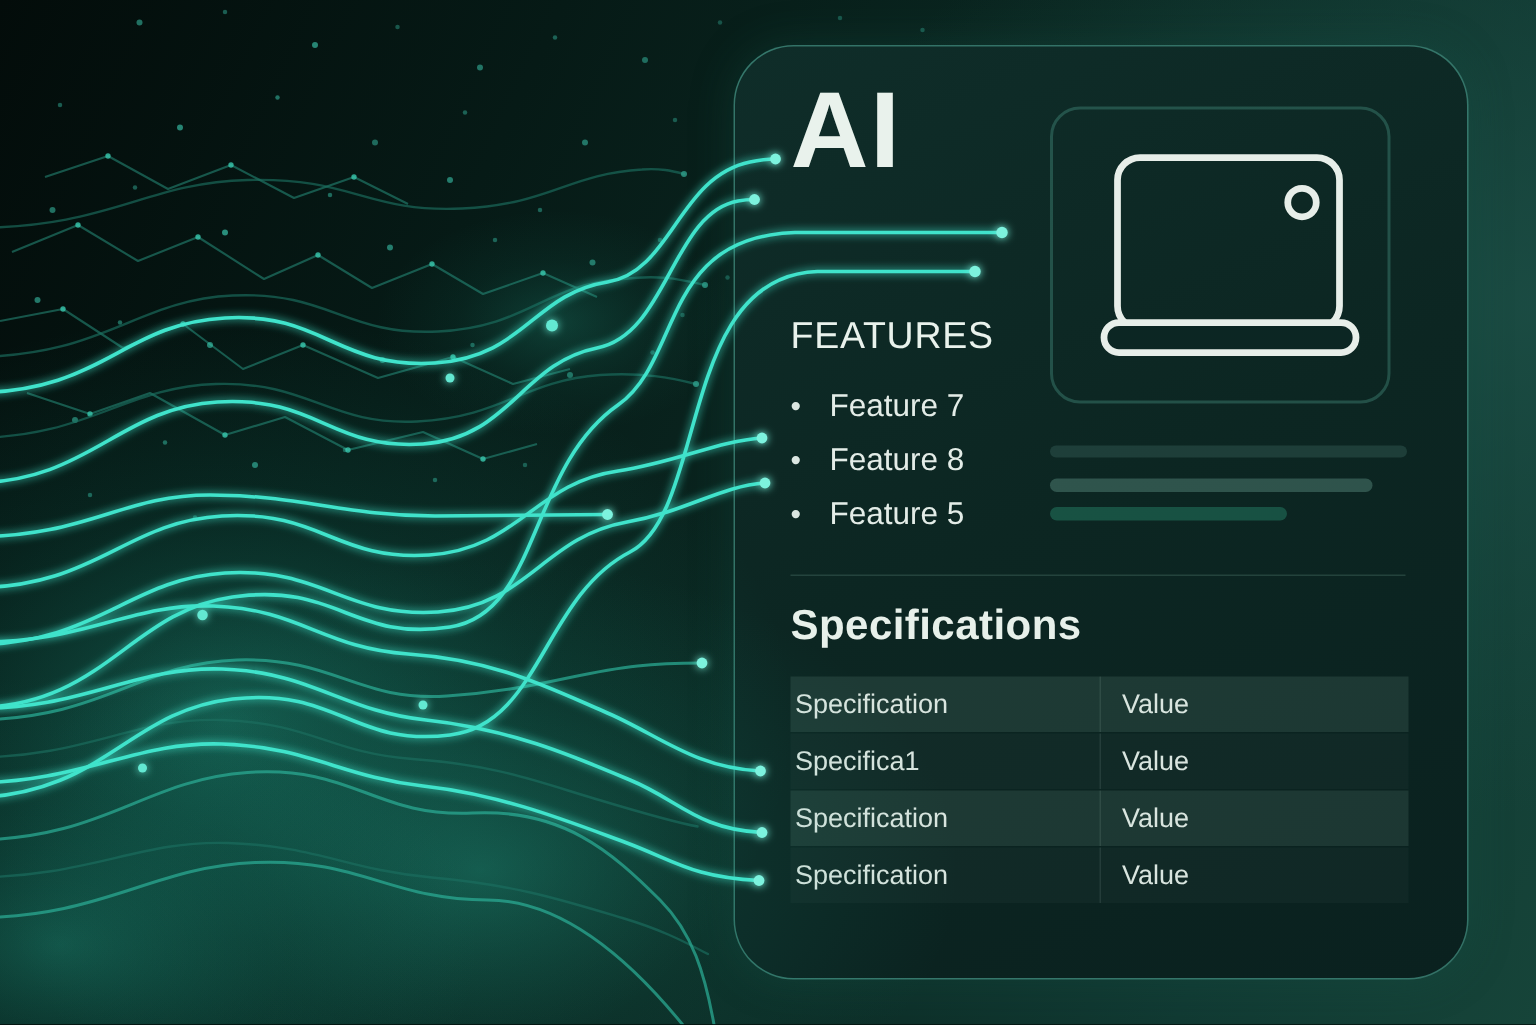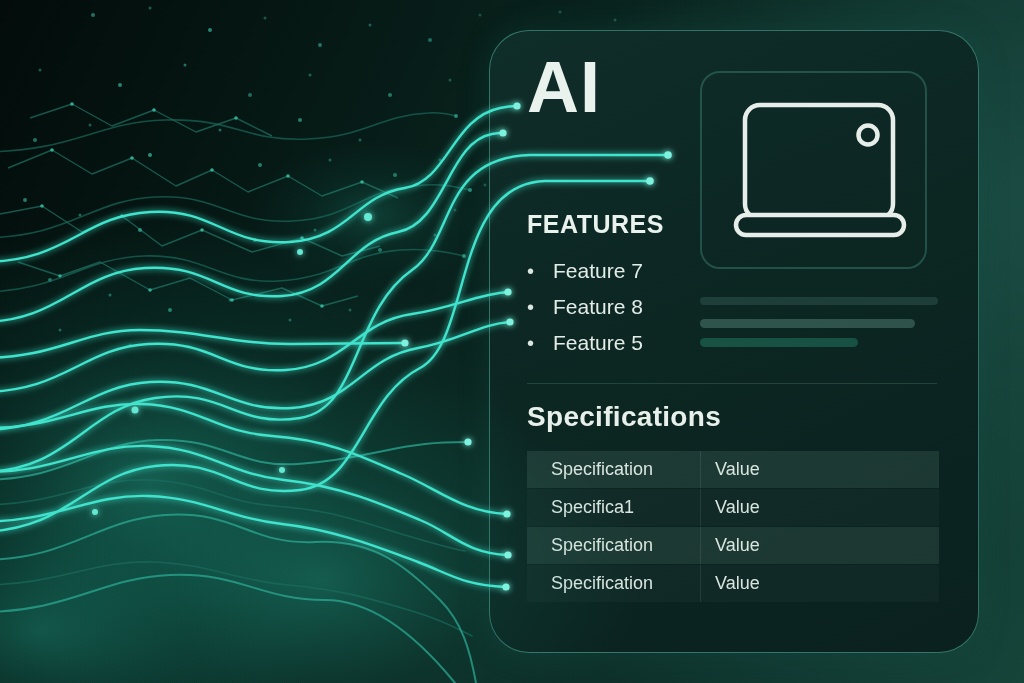--- a/index.html
+++ b/index.html
@@ -25,21 +25,21 @@
     color:#e9f2ec;
   }
   .device-panel{
     position:absolute;left:210px;top:40px;width:227px;height:198px;
     border:2px solid rgba(82,168,150,.33);border-radius:20px;
     box-sizing:border-box;
   }
   .device-panel svg{position:absolute;left:0;top:0;}
   .features-heading{
     position:absolute;left:37px;top:179px;margin:0;
-    font-size:25px;font-weight:700;letter-spacing:.5px;color:#e9f2ec;
+    font-size:25px;font-weight:400;letter-spacing:.5px;color:#e9f2ec;
   }
   .feature-list{position:absolute;left:37px;top:222px;list-style:none;margin:0;padding:0;}
   .feature-list li{
     height:36px;line-height:36px;font-size:21px;color:#e3ece7;
     display:flex;align-items:center;
   }
   .bullet{display:inline-block;width:26px;font-size:20px;color:#dbe6e1;}
   .text-bar{position:absolute;left:210px;border-radius:5px;}
   .text-bar.b1{top:266px;width:238px;height:8px;background:rgba(125,195,178,.16);}
   .text-bar.b2{top:288px;width:215px;height:9px;background:rgba(140,205,188,.28);}
@@ -52,21 +52,21 @@
     position:absolute;left:37px;top:370px;margin:0;
     font-size:28px;font-weight:700;letter-spacing:.3px;color:#e7f0ea;text-align:center;
   }
   .spec-table{position:absolute;left:37px;top:420px;width:412px;}
   .spec-row{
     display:flex;height:37px;margin-bottom:1px;align-items:stretch;
     background:rgba(185,232,217,.035);
   }
   .spec-row.alt{background:rgba(185,232,217,.105);}
   .spec-row .c1{
-    width:174px;box-sizing:border-box;padding-left:24px;
+    width:207px;box-sizing:border-box;padding-left:3px;
     line-height:37px;font-size:18px;color:#d9e5df;
     border-right:1px solid rgba(205,240,226,.10);
   }
   .spec-row .c2{
     flex:1;padding-left:14px;line-height:37px;font-size:18px;color:#d9e5df;
   }
   
   .art{position:absolute;left:0;top:0;z-index:2;pointer-events:none;}
 </style>
 </head>

